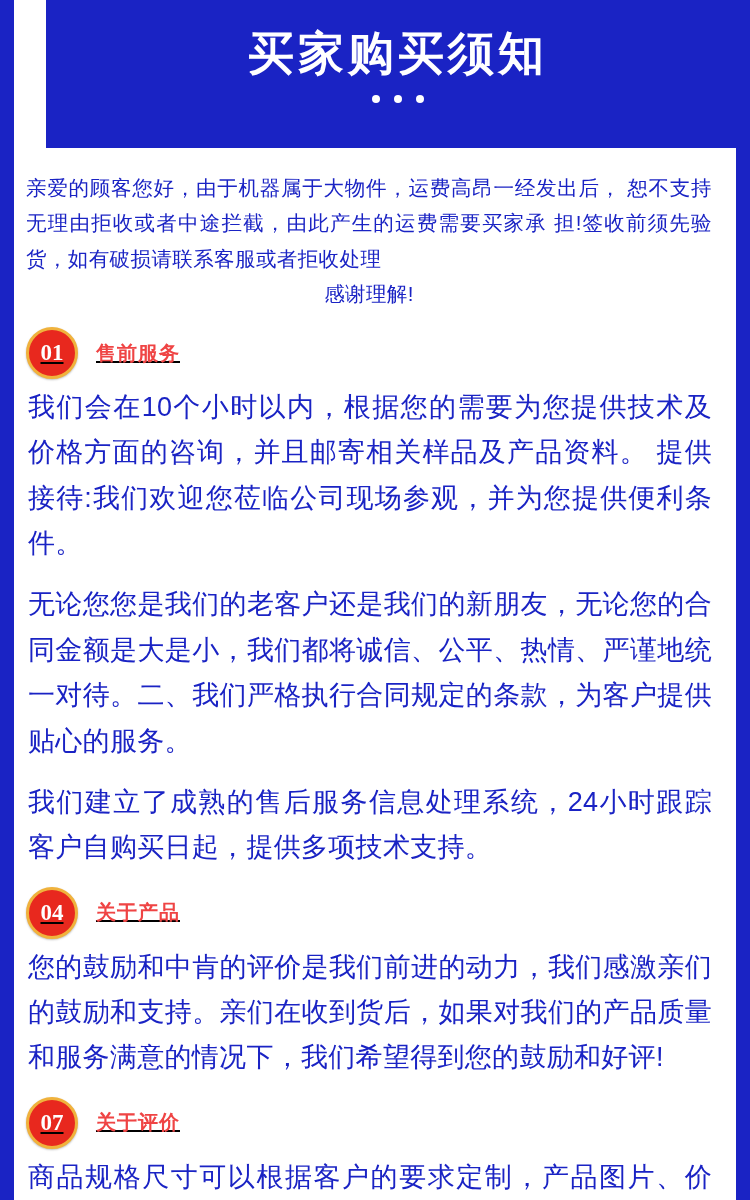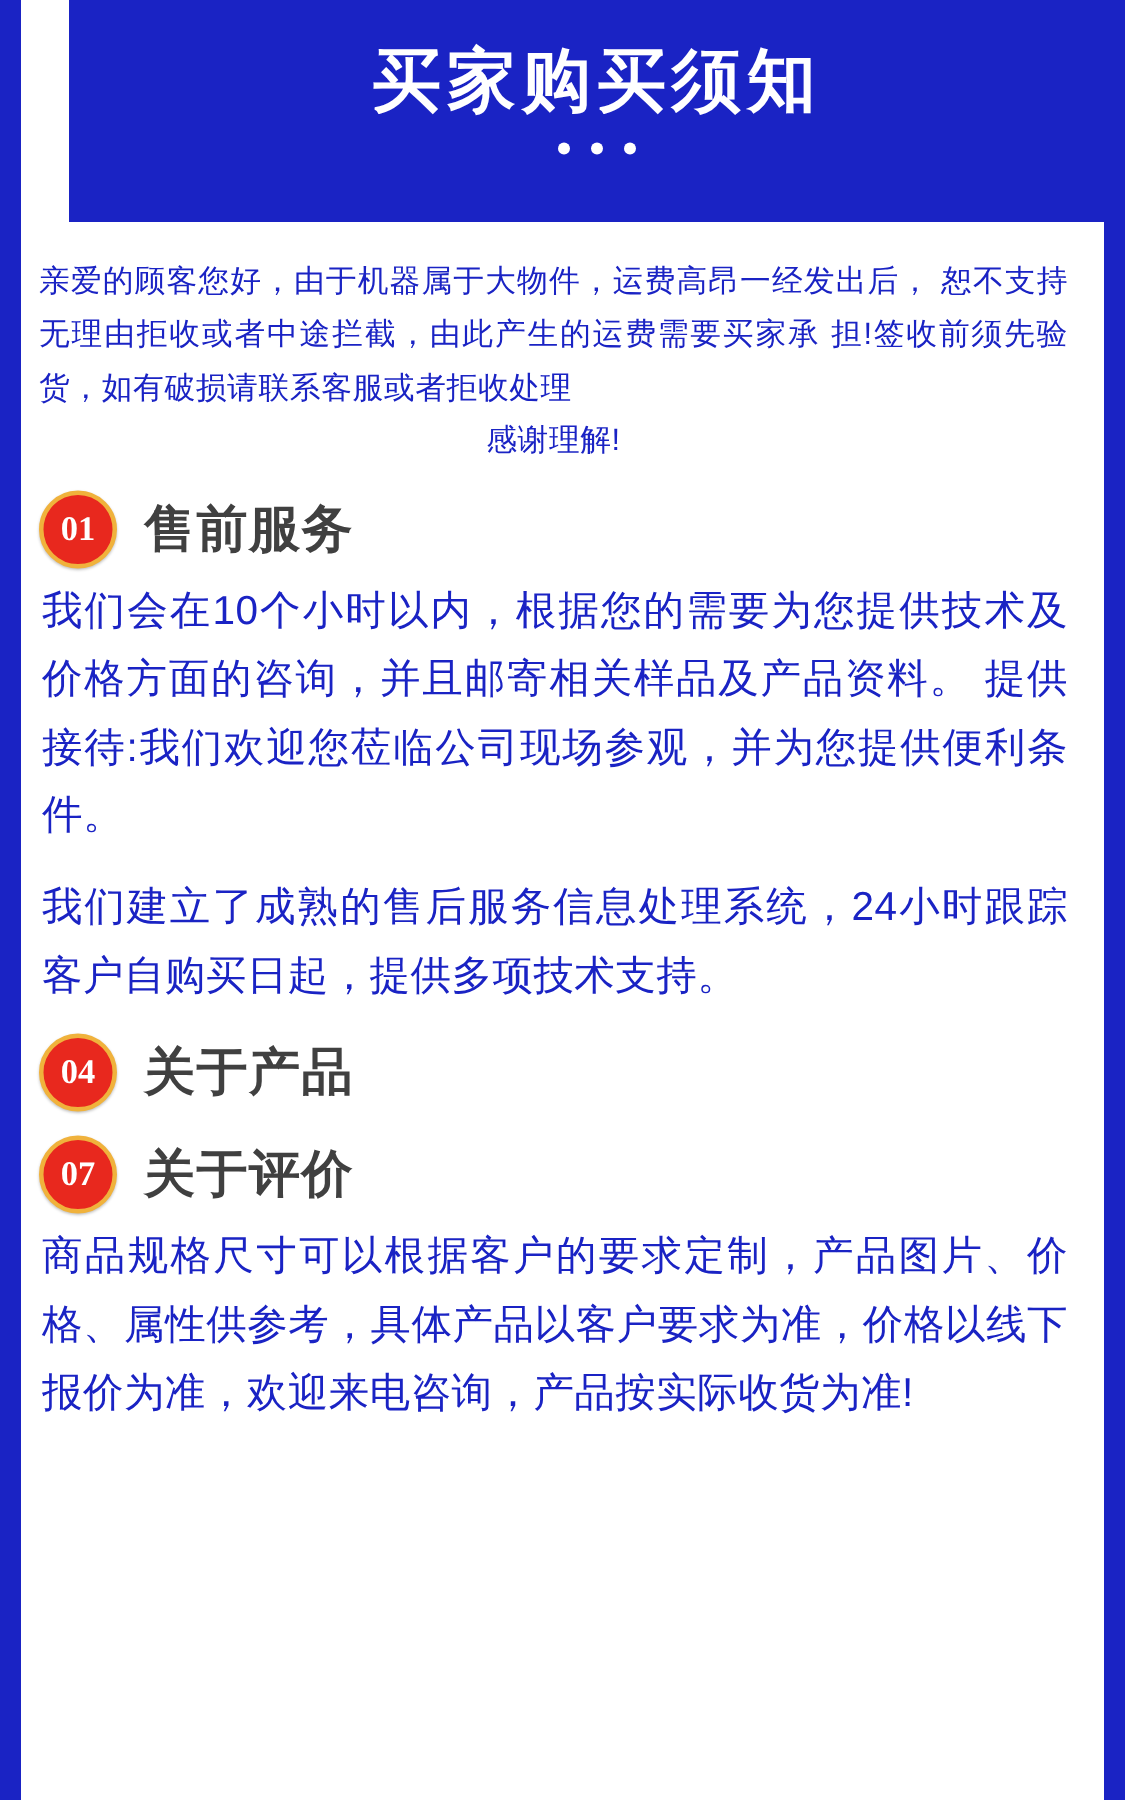--- a/index.html
+++ b/index.html
@@ -81,42 +81,43 @@
   }
 
   .section {
     margin-top: 16px;
   }
   .section-head {
     display: flex;
     align-items: center;
     gap: 18px;
     margin-bottom: 6px;
+    text-decoration: underline;
   }
   .badge {
     position: relative;
     width: 52px;
     height: 52px;
     flex: 0 0 52px;
     border-radius: 50%;
     background: #e8281e;
     border: 3px solid #f0b23c;
     box-sizing: border-box;
     color: #ffffff;
     font-size: 23px;
     font-weight: bold;
     display: flex;
     align-items: center;
     justify-content: center;
     font-family: "Liberation Serif", "DejaVu Serif", serif;
     box-shadow: 0 1px 2px rgba(0,0,0,0.25);
   }
   .section-title {
-    color: #404040;
-    font-size: 34px;
+    color: #ef4444;
+    font-size: 20px;
     font-weight: bold;
     letter-spacing: 1px;
   }
   .section-body {
     color: #1a23c4;
     font-size: 27px;
     line-height: 1.68;
     text-align: justify;
     letter-spacing: 0.3px;
     padding-left: 2px;
@@ -151,31 +152,33 @@
     <div class="section">
       <div class="section-head">
         <div class="badge">01</div>
         <div class="section-title">售前服务</div>
       </div>
       <div class="section-body">我们会在10个小时以内，根据您的需要为您提供技术及价格方面的咨询，并且邮寄相关样品及产品资料。
 提供接待:我们欢迎您莅临公司现场参观，并为您提供便利条件。</div>
     </div>
 
     <div class="section">
+      <div class="section-body">无论您您是我们的老客户还是我们的新朋友，无论您的合同金额是大是小，我们都将诚信、公平、热情、严谨地统一对待。二、我们严格执行合同规定的条款，为客户提供贴心的服务。</div>
     </div>
 
     <div class="section">
       <div class="section-body">我们建立了成熟的售后服务信息处理系统，24小时跟踪客户自购买日起，提供多项技术支持。</div>
     </div>
 
     <div class="section">
       <div class="section-head">
         <div class="badge">04</div>
         <div class="section-title">关于产品</div>
       </div>
+      <div class="section-body">您的鼓励和中肯的评价是我们前进的动力，我们感激亲们的鼓励和支持。亲们在收到货后，如果对我们的产品质量和服务满意的情况下，我们希望得到您的鼓励和好评!</div>
     </div>
 
     <div class="section">
       <div class="section-head">
         <div class="badge">07</div>
         <div class="section-title">关于评价</div>
       </div>
       <div class="section-body">商品规格尺寸可以根据客户的要求定制，产品图片、价格、属性供参考，具体产品以客户要求为准，价格以线下报价为准，欢迎来电咨询，产品按实际收货为准!</div>
     </div>
 

